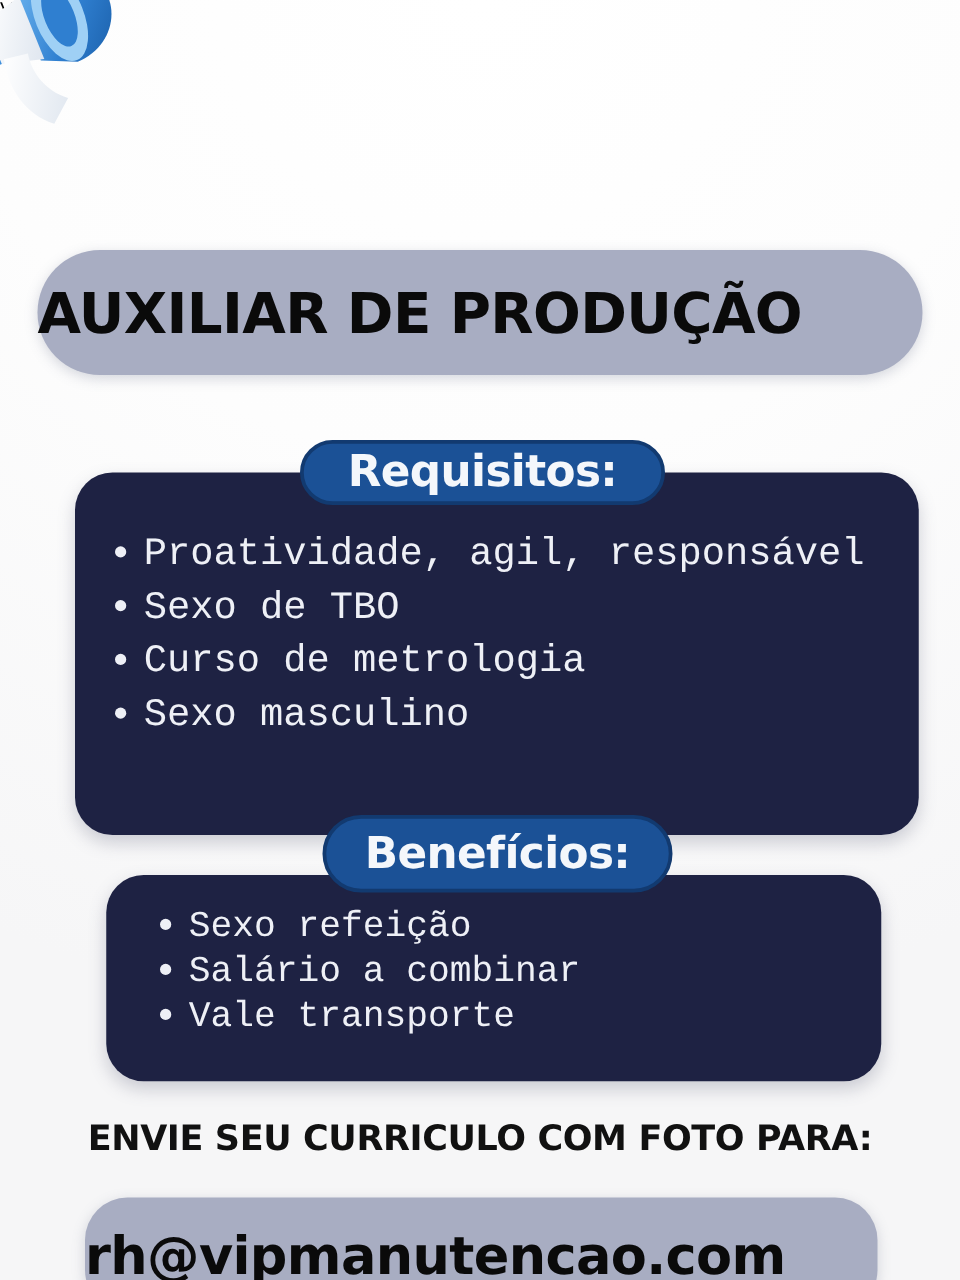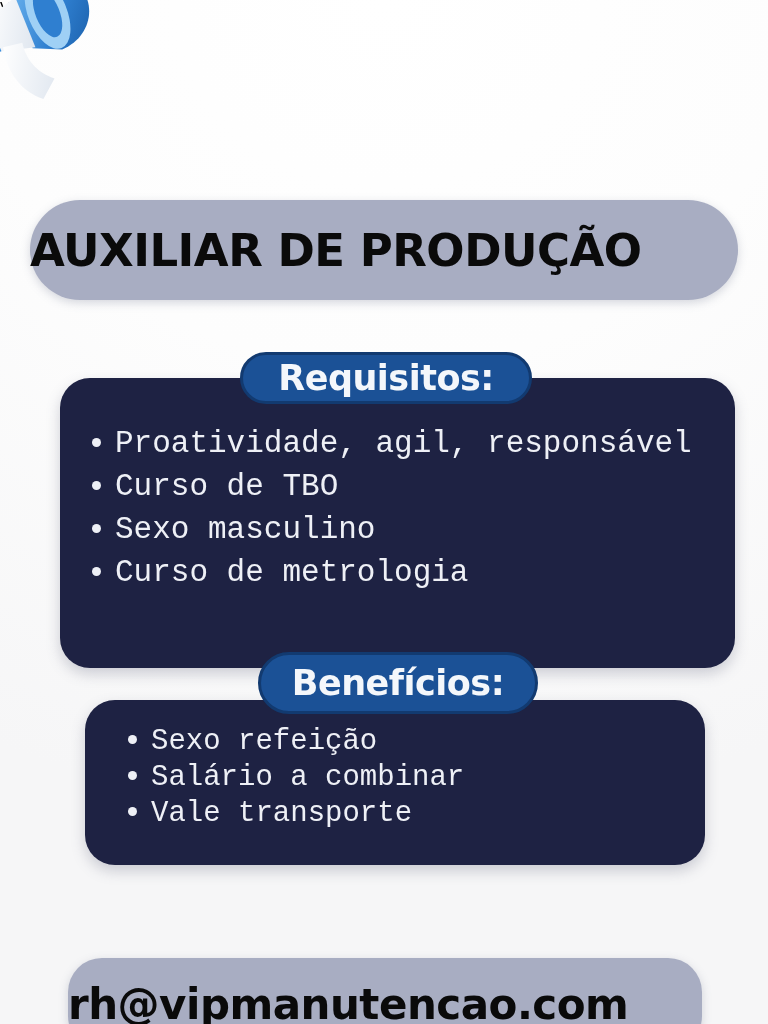--- a/index.html
+++ b/index.html
@@ -227,29 +227,29 @@
   <div class="blue-pill" id="requisitos-header">
     <span class="pill-text">Requisitos:</span>
   </div>
   <ul class="bullets" id="requisitos-list">
     <li>
         <span class="dot"></span>
         <span>Proatividade, agil, responsável</span>
       </li>
     <li>
         <span class="dot"></span>
-        <span>Curso de TBO</span>
+        <span>Sexo de TBO</span>
+      </li>
+    <li>
+        <span class="dot"></span>
+        <span>Curso de metrologia</span>
       </li>
     <li>
         <span class="dot"></span>
         <span>Sexo masculino</span>
-      </li>
-    <li>
-        <span class="dot"></span>
-        <span>Curso de metrologia</span>
       </li>
   </ul>
 
   <div class="dark-card" id="beneficios-card"></div>
   <div class="blue-pill" id="beneficios-header">
     <span class="pill-text">Benefícios:</span>
   </div>
   <ul class="bullets" id="beneficios-list">
     <li>
         <span class="dot"></span>
@@ -258,18 +258,19 @@
     <li>
         <span class="dot"></span>
         <span>Salário a combinar</span>
       </li>
     <li>
         <span class="dot"></span>
         <span>Vale transporte</span>
       </li>
   </ul>
 
+  <div id="cta-text">ENVIE SEU CURRICULO COM FOTO PARA:</div>
 
   <div class="grey-pill" id="email-banner">
     <span class="pill-text">rh@vipmanutencao.com</span>
   </div>
 
 </div>
 
 </body></html>

